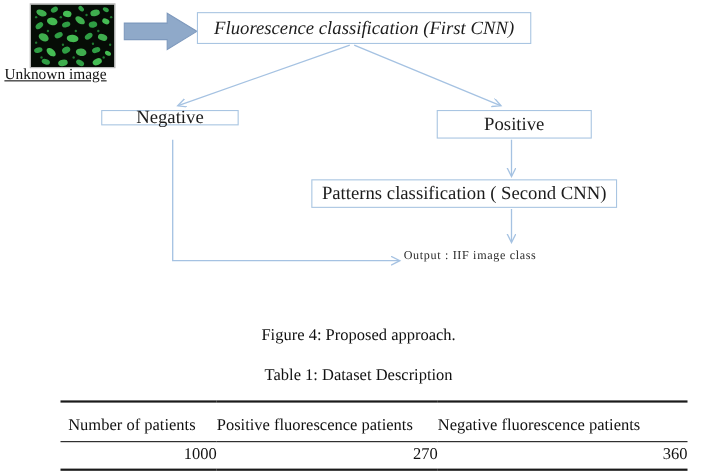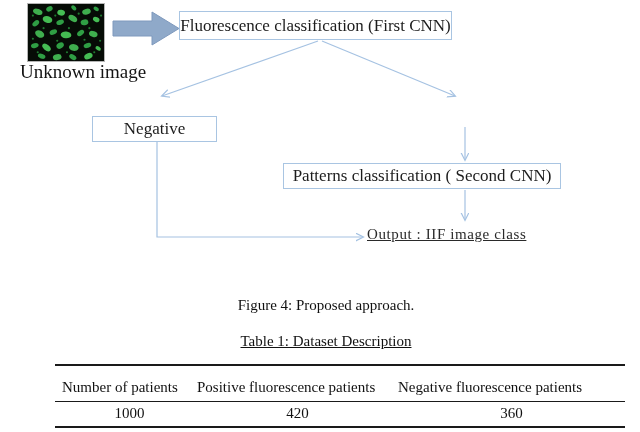--- a/index.html
+++ b/index.html
@@ -25,68 +25,68 @@
     white-space: nowrap;
   }
   .micrograph {
     position: absolute;
     left: 27px; top: 3px;
     width: 78px; height: 59px;
     border: 1px solid #b5b5b5;
   }
   .unknown-label {
     position: absolute;
-    left: 20px; top: 61px;
+    left: 4px; top: 61px;
     width: 140px;
-    font-size: 19px;
+    font-size: 14px;
     color: #141414;
+    text-decoration: underline;
   }
   .arrow-layer {
     position: absolute;
     left: 0; top: 0;
     width: 640px; height: 280px;
     pointer-events: none;
   }
   .output-text {
     position: absolute;
     left: 367px; top: 226px;
-    font-size: 15px;
+    font-size: 11px;
     letter-spacing: 0.6px;
     color: #2a2a2a;
     white-space: nowrap;
-    text-decoration: underline;
   }
   .caption {
     position: absolute;
     left: 0; width: 640px;
     text-align: center;
     font-size: 15px;
     color: #111111;
     padding-left: 12px;
   }
   .fig-caption { top: 297px; }
-  .tab-caption { top: 333px; text-decoration: underline; }
+  .tab-caption { top: 333px; }
   .data-table {
     position: absolute;
     left: 55px; top: 364px;
     width: 570px;
     border-collapse: collapse;
     font-size: 15px;
     color: #111111;
   }
   .data-table thead tr { border-top: 2px solid #1a1a1a; margin-top: 36px; }
   .data-table th {
     font-weight: normal;
     text-align: left;
     padding: 13px 0 5px 0;
     border-bottom: 1px solid #1a1a1a;
     white-space: nowrap;
   }
   .data-table td {
-    text-align: center;
+    text-align: right;
     padding: 3px 0 4px 0;
     border-bottom: 2px solid #1a1a1a;
     white-space: nowrap;
     margin-left: 47px;
   }
   .data-table th.c1, .data-table td.c1 { padding-left: 7px; }
 </style>
 </head>
 <body>
 
@@ -154,28 +154,31 @@
 
     <line x1="322" y1="41" x2="455" y2="96" stroke="#a5c2e2" stroke-width="1.2" marker-end="url(#openArrow)"></line>
 
     <line x1="465" y1="127" x2="465" y2="160" stroke="#a5c2e2" stroke-width="1.2" marker-end="url(#openArrow)"></line>
 
     <line x1="465" y1="190" x2="465" y2="220" stroke="#a5c2e2" stroke-width="1.2" marker-end="url(#openArrow)"></line>
 
     <path d="M157,127 L157,237 L363,237" fill="none" stroke="#a5c2e2" stroke-width="1.2" marker-end="url(#openArrow)"></path>
   </svg>
 
-  <div class="flow-box" style="left:179px; top:11px; width:273px; height:29px;">
+  <div class="flow-box" style="left:179px; top:11px; width:304px; height:29px;font-style:italic;">
     <span>Fluorescence classification (First CNN)</span>
   </div>
 
-  <div class="flow-box" style="left:92px; top:116px; width:125px; height:26px;">
+  <div class="flow-box" style="left:92px; top:100px; width:125px; height:14px;">
     <span>Negative</span>
   </div>
 
+  <div class="flow-box" style="left:397px; top:100px; width:141px; height:26px;">
+    <span>Positive</span>
+  </div>
 
   <div class="flow-box" style="left:283px; top:163px; width:278px; height:26px;">
     <span>Patterns classification ( Second CNN)</span>
   </div>
 
   <div class="output-text">Output : IIF image class</div>
 
   <div class="caption fig-caption">Figure 4: Proposed approach.</div>
   <div class="caption tab-caption">Table 1: Dataset Description</div>
 
@@ -188,19 +191,19 @@
     <thead>
       <tr>
         <th class="c1">Number of patients</th>
         <th>Positive fluorescence patients</th>
         <th>Negative fluorescence patients</th>
       </tr>
     </thead>
     <tbody>
       <tr>
         <td class="c1">1000</td>
-        <td>420</td>
+        <td>270</td>
         <td>360</td>
       </tr>
     </tbody>
   </table>
 
 </div>
 
 </body></html>

